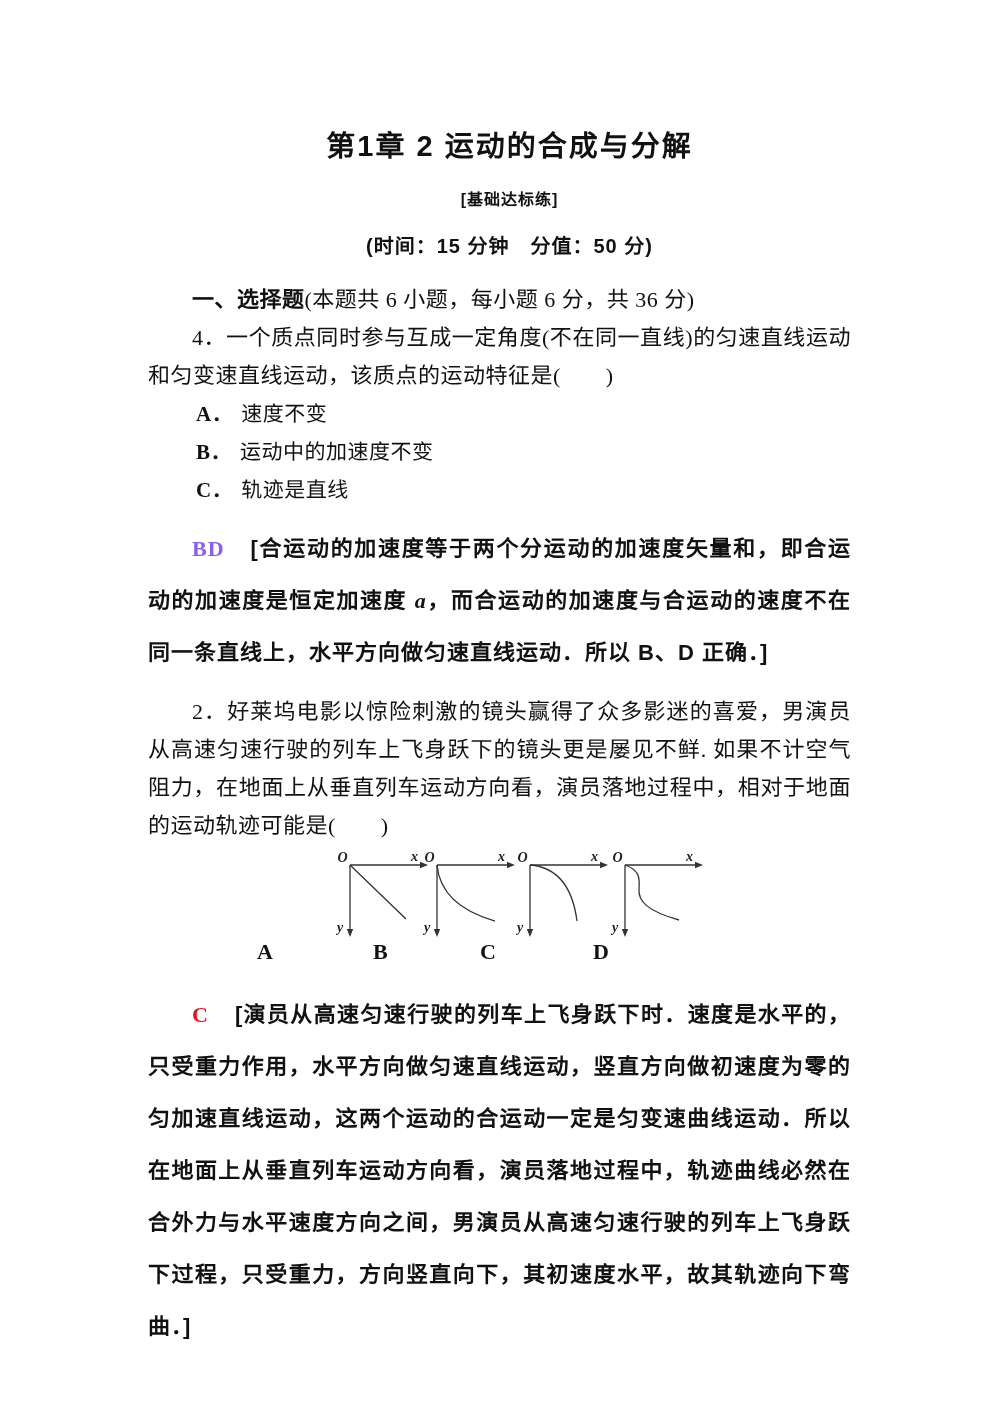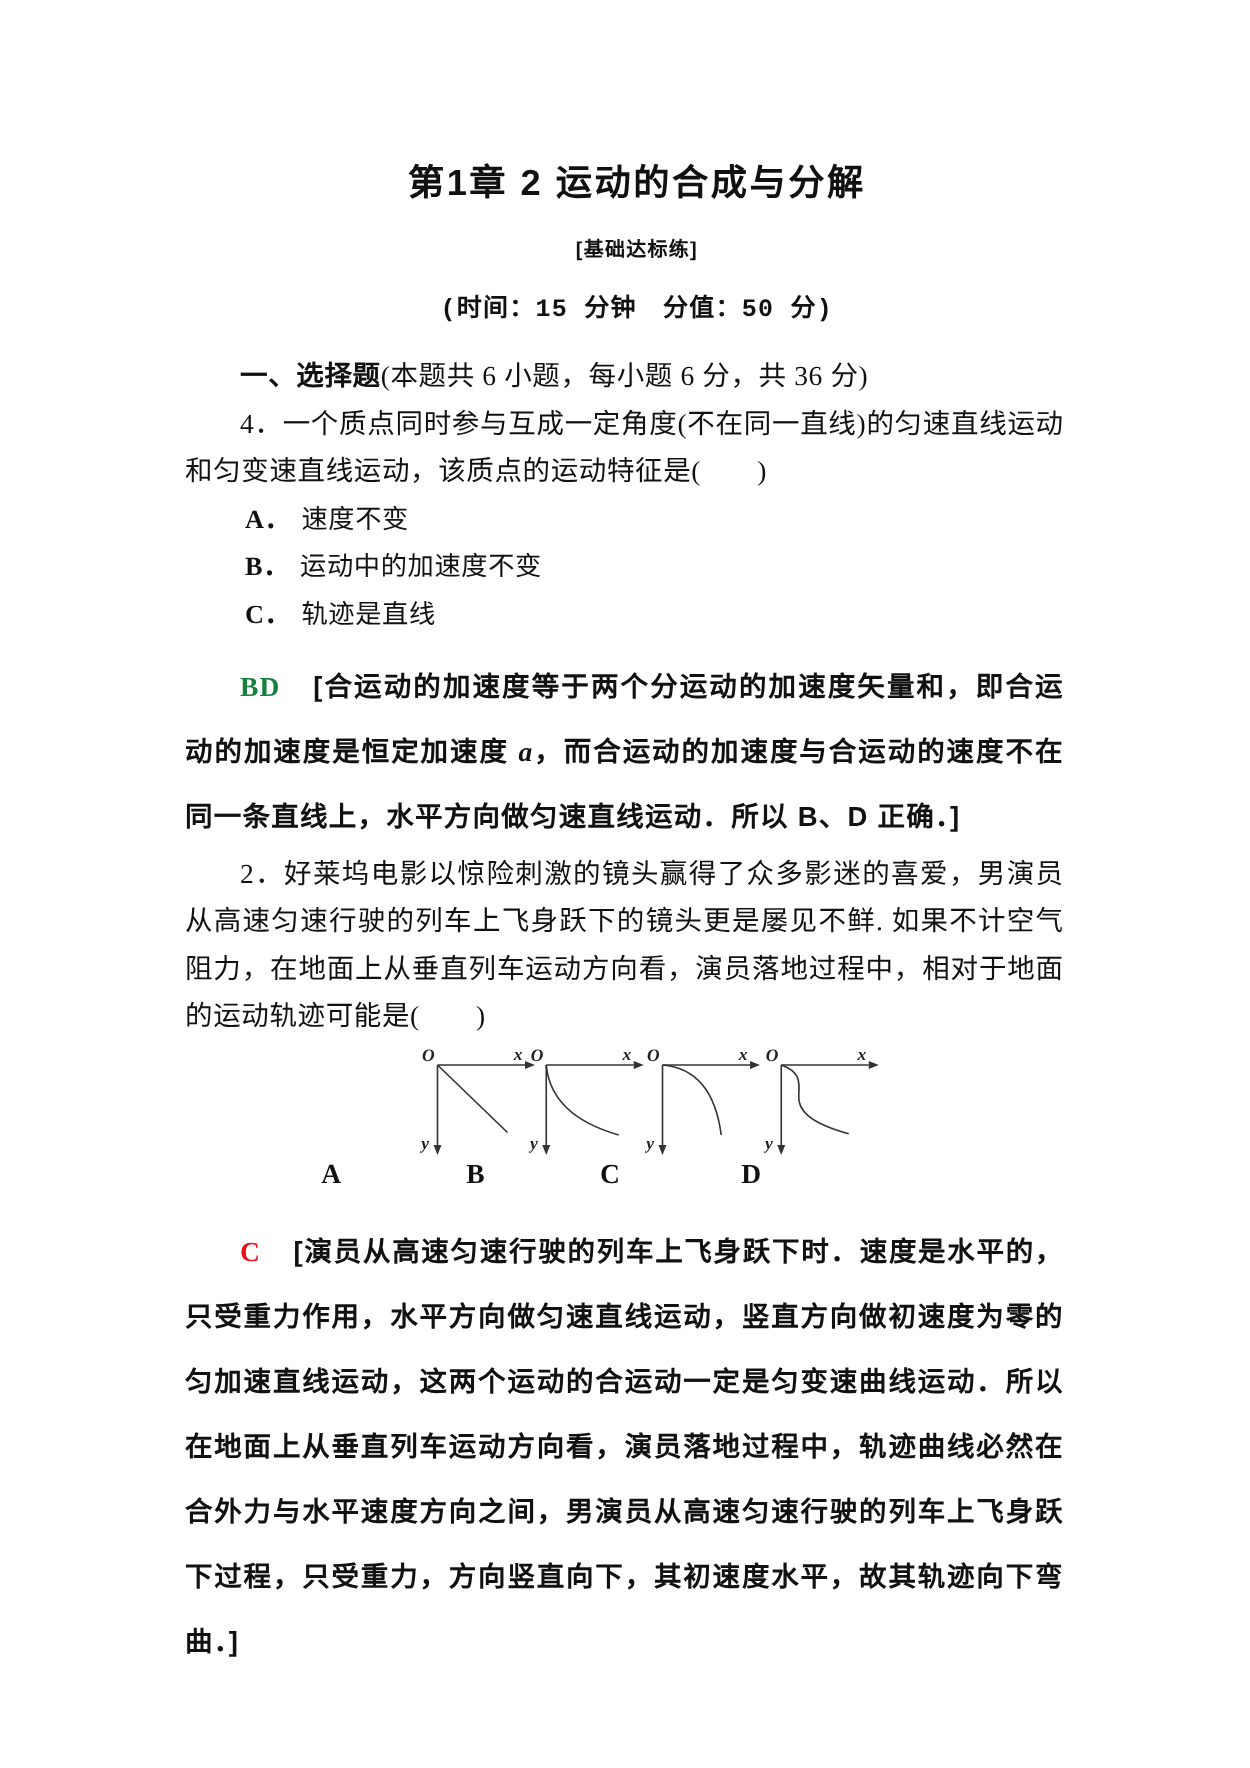--- a/index.html
+++ b/index.html
@@ -25,21 +25,21 @@
   }
   .doc-subtitle {
     font-family: "Liberation Sans", "DejaVu Sans", sans-serif;
     font-weight: bold;
     font-size: 16px;
     text-align: center;
     letter-spacing: 1px;
     margin: 0 0 20px 20px;
   }
   .doc-meta {
-    font-family: Liberation Mono, monospace;
+    font-family: Liberation Sans, sans-serif;
     font-weight: bold;
     font-size: 20px;
     text-align: center;
     letter-spacing: 1px;
     margin: 0 0 22px 20px;
   }
   .body-par {
     font-size: 22px;
     line-height: 38px;
     letter-spacing: 0.5px;
@@ -71,21 +71,21 @@
     font-family: "Liberation Serif", "DejaVu Serif", serif;
     font-weight: bold;
     margin-right: 26px;
   }
   .explain-par .var-italic {
     font-family: "Liberation Serif", "DejaVu Serif", serif;
     font-style: italic;
     font-weight: bold;
   }
   .mt-answer1 { margin-top: 14px; }
-  .mt-q2 { }
+  .mt-q2 { margin-top: 14px; }
   .mt-answer2 { margin-top: 20px; }
   .figure-row {
     position: relative;
     height: 120px;
     margin-top: 4px;
   }
   .traj-svg { position: absolute; top: 0; }
   .traj-svg.pos-1 { left: 188px; }
   .traj-svg.pos-2 { left: 275px; }
   .traj-svg.pos-3 { left: 368px; }
@@ -125,21 +125,21 @@
   <p class="body-par section-head"><span class="head-bold">一、选择题</span><span>(本题共 6 小题，每小题 6 分，共 36 分)</span></p>
 
   <p class="body-par">4．一个质点同时参与互成一定角度(不在同一直线)的匀速直线运动和匀变速直线运动，该质点的运动特征是(　　)</p>
 
   <div class="options">
     <div class="option-row"><span class="option-label">A．</span><span>速度不变</span></div>
     <div class="option-row"><span class="option-label">B．</span><span>运动中的加速度不变</span></div>
     <div class="option-row"><span class="option-label">C．</span><span>轨迹是直线</span></div>
   </div>
 
-  <p class="explain-par mt-answer1"><span class="answer-letters" id="ans1" style="color: #15803d;">BD</span><span>[合运动的加速度等于两个分运动的加速度矢量和，即合运动的加速度是恒定加速度 </span><span class="var-italic">a</span><span>，而合运动的加速度与合运动的速度不在同一条直线上，水平方向做匀速直线运动．所以 B、D 正确．]</span></p>
+  <p class="explain-par mt-answer1"><span class="answer-letters" id="ans1" style="color: #8b5cf6;">BD</span><span>[合运动的加速度等于两个分运动的加速度矢量和，即合运动的加速度是恒定加速度 </span><span class="var-italic">a</span><span>，而合运动的加速度与合运动的速度不在同一条直线上，水平方向做匀速直线运动．所以 B、D 正确．]</span></p>
 
   <p class="body-par mt-q2">2．好莱坞电影以惊险刺激的镜头赢得了众多影迷的喜爱，男演员从高速匀速行驶的列车上飞身跃下的镜头更是屡见不鲜. 如果不计空气阻力，在地面上从垂直列车运动方向看，演员落地过程中，相对于地面的运动轨迹可能是(　　)</p>
 
   <div class="figure-row">
 
     <svg class="traj-svg pos-1" width="95" height="92" viewBox="0 0 95 92">
       <line class="axis" x1="14" y1="16" x2="84" y2="16"></line>
       <polygon class="arrow" points="84,12.8 92,16 84,19.2"></polygon>
       <line class="axis" x1="14" y1="16" x2="14" y2="80"></line>
       <polygon class="arrow" points="10.8,80 17.2,80 14,88"></polygon>

